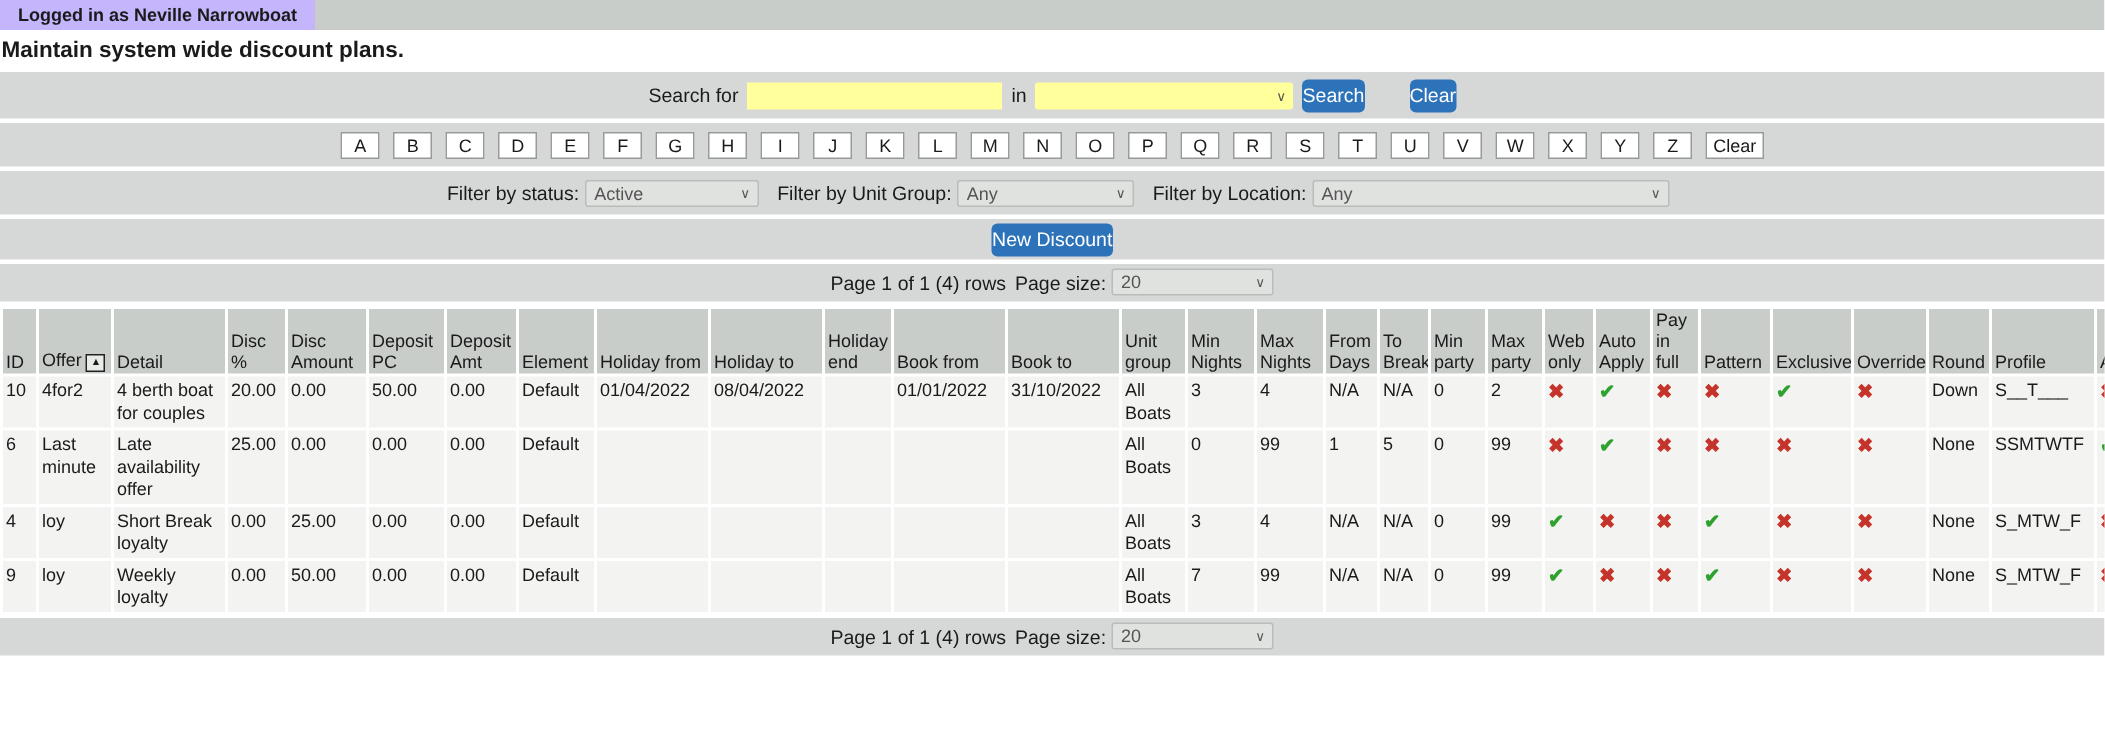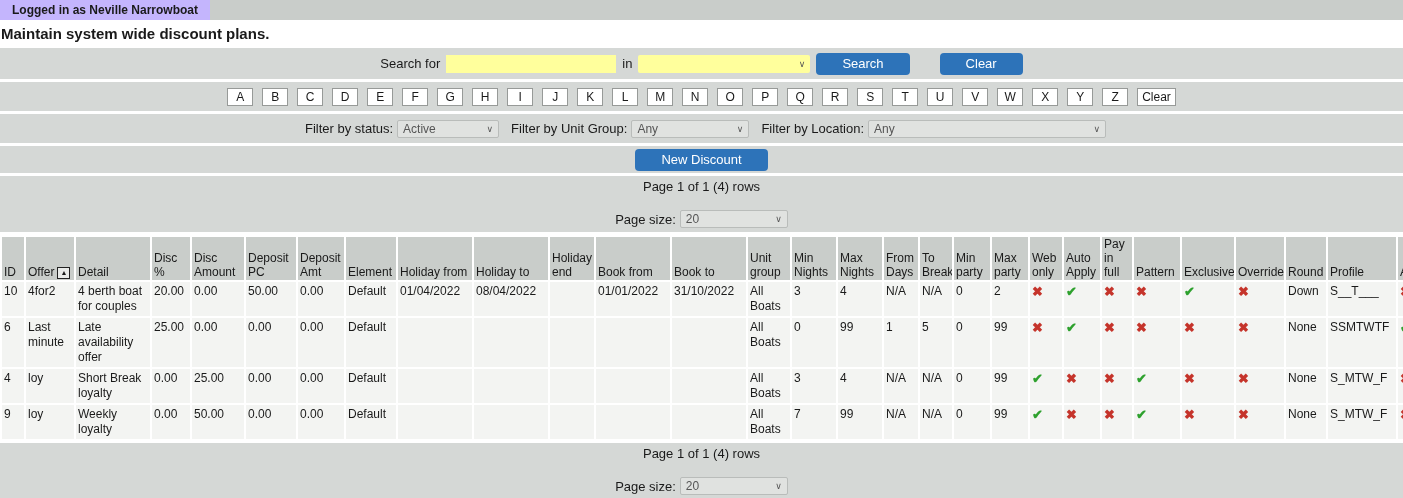--- a/index.html
+++ b/index.html
@@ -15,31 +15,31 @@
   
   .title{font-size:15px;font-weight:bold;padding:5px 0 6px 1px;background:#fff;}
   
   .band{background:#d5d8d6;display:flex;align-items:center;justify-content:center;margin-bottom:3px;}
   .search-band{height:31px;gap:6px;font-size:13px;}
   .search-input{background:#ffff9c;border:none;outline:none;height:18px;width:162px;font-family:inherit;font-size:12px;padding:0 4px;}
   .select{display:flex;align-items:center;justify-content:space-between;padding:0 5px;font-size:12px;border-radius:2px;cursor:pointer;height:18px;box-sizing:border-box;}
   .yellow-select{background:#ffff9c;width:172px;color:#444;}
   .gray-select{background:#e0e2e0;border:1px solid #b9bcba;color:#555;}
   .chev{font-size:9px;color:#555;margin-left:4px;}
-  .btn{background:#2d73b9;color:#fff;border:none;border-radius:4px;font-size:13px;padding:0 26px;height:22px;cursor:pointer;font-family:inherit;}
+  .btn{background:#2d73b9;color:#fff;border:none;border-radius:4px;font-size:13px;padding:0 0;height:22px;cursor:pointer;font-family:inherit;}
   
   .alpha-band{height:29px;gap:9px;}
   .alpha-btn{background:#fff;border:1px solid #979a98;min-width:26px;height:18px;font-size:12px;display:flex;align-items:center;justify-content:center;cursor:pointer;box-sizing:border-box;}
   .alpha-clear{padding:0 4px;}
   
   .filter-band{height:29px;gap:4px;font-size:13px;}
   .filter-band .lbl{margin-left:8px;}
   
   .action-band{height:27px;}
-  .pager-band{flex-direction:column;font-size:13px;padding:3px 0 4px 0;gap:16px;}
+  .pager-band{font-size:13px;padding:3px 0 4px 0;gap:6px;}
   .pager-size{display:flex;align-items:center;gap:4px;}
   
   table.grid{border-collapse:separate;border-spacing:2px;width:100%;table-layout:fixed;font-size:12px;background:#fff;margin-bottom:2px;}
   th{background:#c9cdca;font-weight:normal;text-align:left;vertical-align:bottom;padding:1px 2px;line-height:1.15;overflow:hidden;}
   td{background:#f3f4f2;vertical-align:top;text-align:left;padding:2px 2px;line-height:1.25;word-wrap:break-word;overflow:hidden;}
   .check{color:#2ea12e;font-weight:bold;font-size:13px;}
   .cross{color:#c5342b;font-weight:bold;font-size:13px;}
   .sort-icon{display:inline-block;border:1px solid #222;font-size:7px;line-height:9px;width:11px;height:10px;text-align:center;margin-left:3px;background:#e9ebe9;vertical-align:1px;}
 </style>
 </head>
@@ -89,21 +89,21 @@
     <div class="alpha-btn">V</div>
     <div class="alpha-btn">W</div>
     <div class="alpha-btn">X</div>
     <div class="alpha-btn">Y</div>
     <div class="alpha-btn">Z</div>
     <div class="alpha-btn alpha-clear">Clear</div>
   </div>
 
 <div class="band filter-band">
   <span class="lbl">Filter by status:</span>
-  <div class="select gray-select" style="width:102px">
+  <div class="select gray-select" style="width:116px">
     <span>Active</span>
     <span class="chev">∨</span>
   </div>
   <span class="lbl">Filter by Unit Group:</span>
   <div class="select gray-select" style="width:118px">
     <span>Any</span>
     <span class="chev">∨</span>
   </div>
   <span class="lbl">Filter by Location:</span>
   <div class="select gray-select" style="width:238px">

